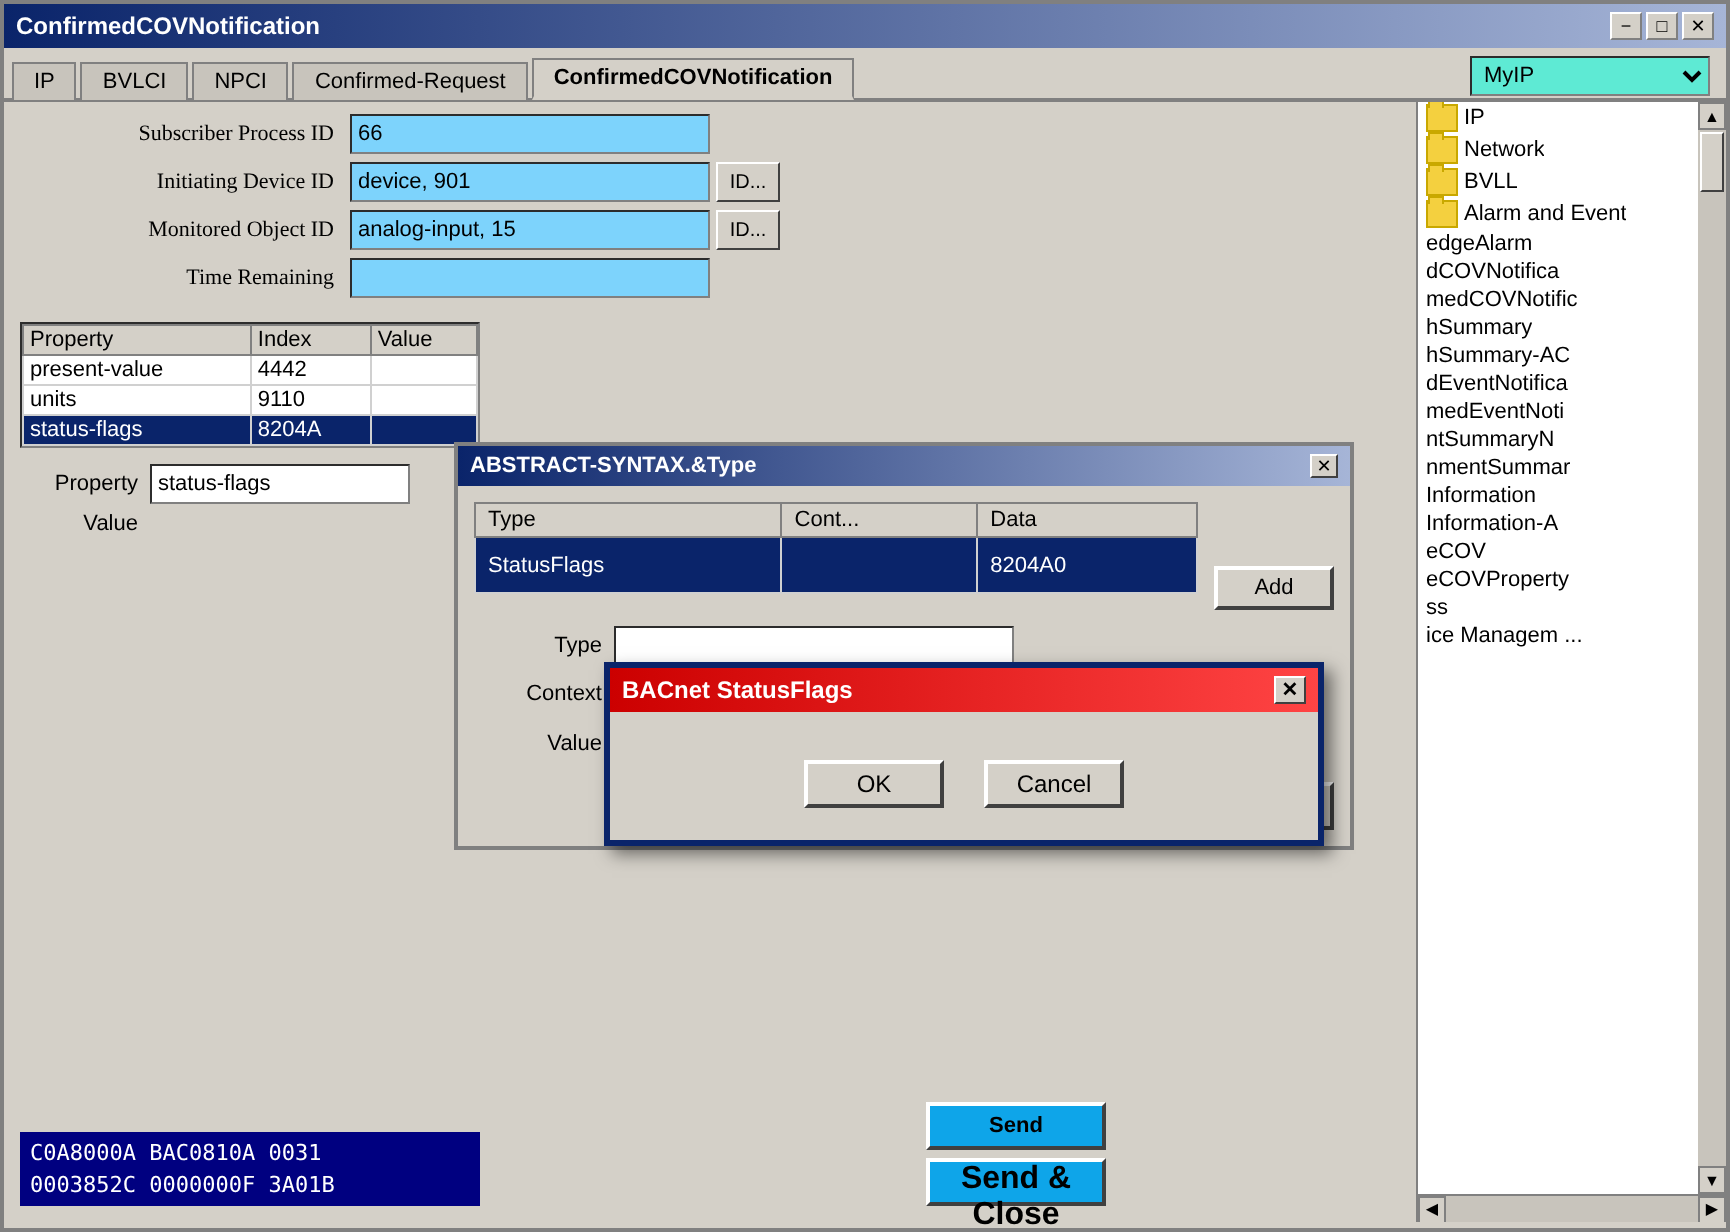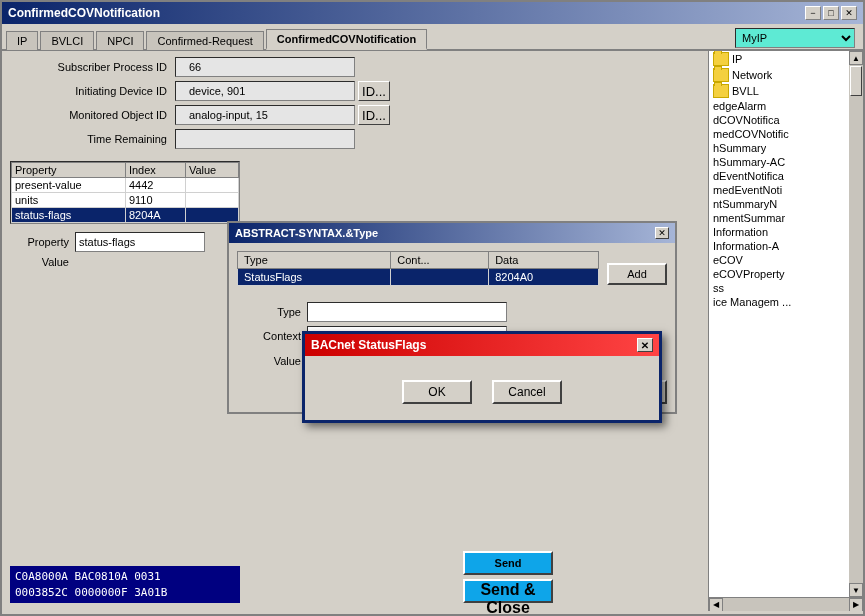--- a/index.html
+++ b/index.html
@@ -122,40 +122,41 @@
       display: flex;
       align-items: center;
       margin-bottom: 4px;
     }
 
     .form-label {
       width: 165px;
       text-align: right;
       padding-right: 8px;
       font-size: 11px;
+      font-family: Liberation Serif, serif;
     }
 
     .form-input {
       width: 180px;
       height: 20px;
       border: 1px inset #808080;
-      background: #e5e5e5;
-      padding: 0 13px;
+      background: #7dd3fc;
+      padding: 0 3px;
       font-size: 11px;
     }
 
     .form-input-btn {
       margin-left: 3px;
       width: 32px;
       height: 20px;
       background: #d4d0c8;
       border: 1px solid #ffffff;
       border-right-color: #404040;
       border-bottom-color: #404040;
-      font-size: 13px;
+      font-size: 10px;
       cursor: pointer;
     }
 
     
     .prop-table {
       border: 1px inset #808080;
       width: 230px;
       margin-top: 8px;
       background: white;
     }
@@ -711,20 +712,24 @@
         </div>
         <div class="tree-item">
           <span class="folder-icon"></span>
           <span class="tree-text">Network</span>
         </div>
         <div class="tree-item">
           <span class="folder-icon"></span>
           <span class="tree-text">BVLL</span>
         </div>
         <div class="tree-item">
+          <span class="folder-icon"></span>
+          <span class="tree-text">Alarm and Event</span>
+        </div>
+        <div class="tree-item">
           <span class="tree-text">edgeAlarm</span>
         </div>
         <div class="tree-item">
           <span class="tree-text">dCOVNotifica</span>
         </div>
         <div class="tree-item">
           <span class="tree-text">medCOVNotific</span>
         </div>
         <div class="tree-item">
           <span class="tree-text">hSummary</span>
@@ -787,21 +792,21 @@
               </tr>
             </thead>
             <tbody>
               <tr class="selected">
                 <td>StatusFlags</td>
                 <td></td>
                 <td>8204A0</td>
               </tr>
             </tbody>
           </table>
-          <button class="add-btn" style="position:static; margin-top:12px;">Add</button>
+          <button class="add-btn" style="position:static; margin-top:32px;">Add</button>
         </div>
 
         <div class="dialog-form-row">
           <label class="dialog-form-label">Type</label>
           <input class="dialog-form-input" type="text" style="">
         </div>
         <div class="dialog-form-row">
           <label class="dialog-form-label">Context</label>
           <input class="dialog-form-input" type="text" style="">
         </div>

